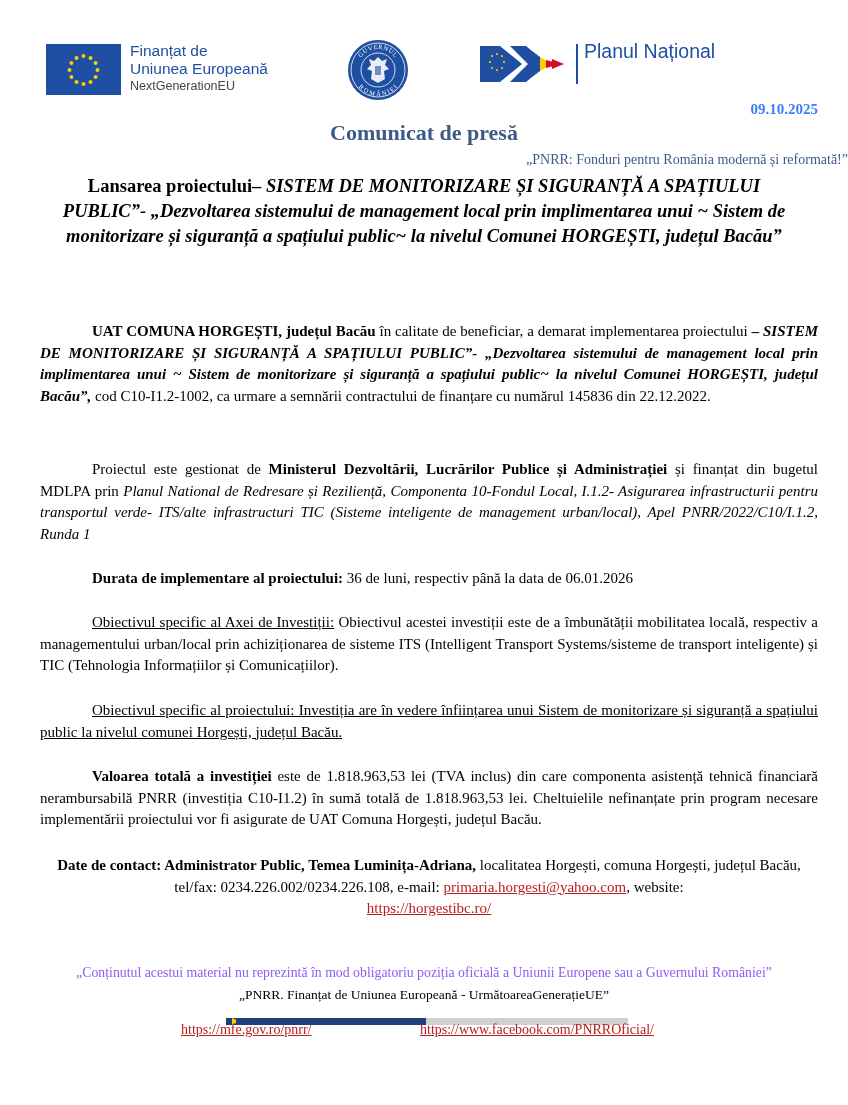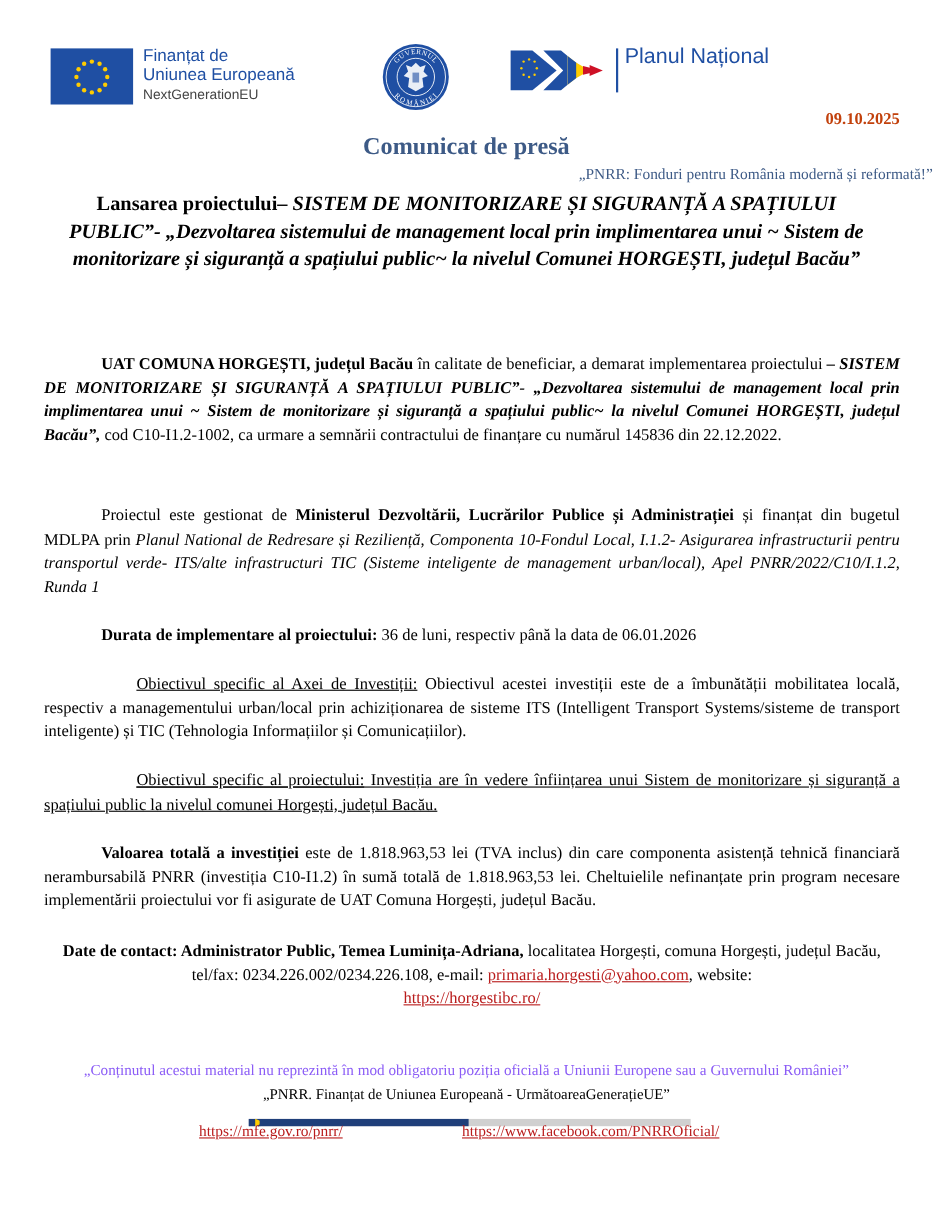--- a/index.html
+++ b/index.html
@@ -10,35 +10,35 @@
   
   .eu-logo { left:46px; top:44px; width:240px; height:52px; }
   .eu-flag { position:absolute; left:0; top:0; width:75px; height:51px; background:#1f4fa3; }
   .eu-flag svg { position:absolute; left:0; top:0; }
   .eu-text { position:absolute; left:84px; top:-2px; font-family:"Liberation Sans", sans-serif; }
   .eu-text .l1, .eu-text .l2 { color:#1f4fa3; font-weight:normal; font-size:15.5px; line-height:18px; }
   .eu-text .l3 { color:#444; font-size:12.5px; line-height:17px; }
 
   .gov-seal { left:347px; top:39px; width:62px; height:62px; }
 
-  .pnrr-logo { left:464px; top:42px; width:340px; height:46px;padding-left:20px; }
+  .pnrr-logo { left:480px; top:42px; width:340px; height:46px;padding-left:20px; }
   .pnrr-text { position:absolute; left:104px; top:-1px; font-family:"Liberation Sans", sans-serif;
                color:#1f4fa3; font-size:19.5px; line-height:21px; }
   .pnrr-divider { position:absolute; left:96px; top:2px; width:2px; height:40px; background:#1f4fa3; }
 
-  .date { right:30px; top:101px; font-weight:bold; font-size:15px; color:#c2410c; }
+  .date { right:30px; top:101px; font-weight:bold; font-size:15px; color:#3b82f6; }
 
   .title { left:0; width:848px; top:120px; text-align:center; font-size:22px; font-weight:bold; color:#3d5a86; }
   .subtitle { left:0; width:848px; top:152px; text-align:right; font-size:14px; color:#3d5a86; }
   .headline { left:60px; width:728px; top:174px; text-align:center; font-size:18.5px; line-height:25px; font-weight:bold; }
   .headline i { font-style:italic; }
 
   .para { left:40px; width:778px; font-size:15px; line-height:21.6px; text-align:justify; }
   .para .ind { display:inline-block; width:52px; }
-  .u { text-decoration:underline;margin-left:32px; }
+  .u { text-decoration:underline; }
   a.link { color:#b91c1c; text-decoration:underline; }
   .contact { left:40px; width:778px; font-size:15px; line-height:21.6px; text-align:center; }
 
   .footer-quote { left:0; width:848px; top:965px; text-align:center; font-size:13.8px; color:#8b5cf6; }
   .footer-tag { left:0; width:848px; top:987px; text-align:center; font-size:13.5px; }
   .footer-bar { left:226px; top:1011px; width:402px; height:7px; }
   .footer-links { left:0; width:848px; top:1022px; font-size:14px; }
   .footer-links a { position:absolute; }
 </style>
 </head>

